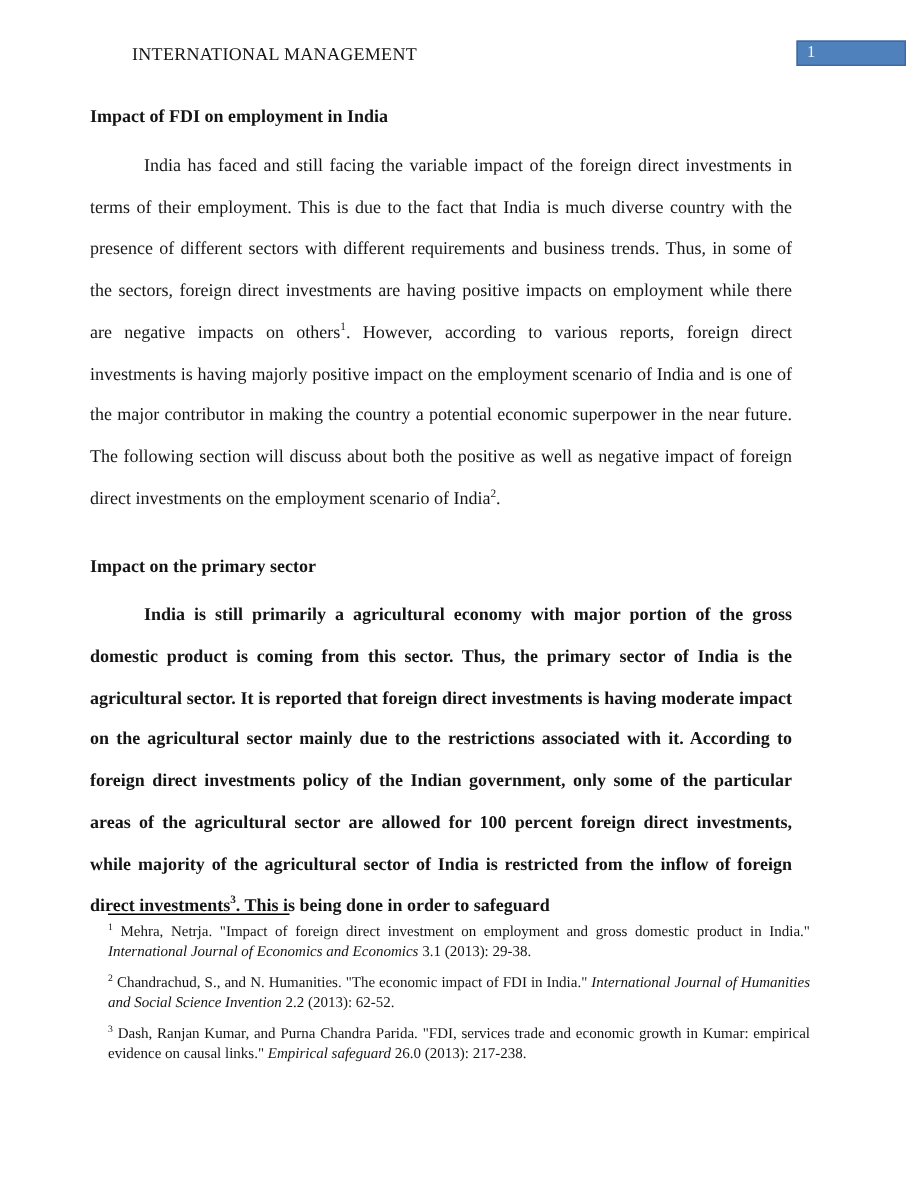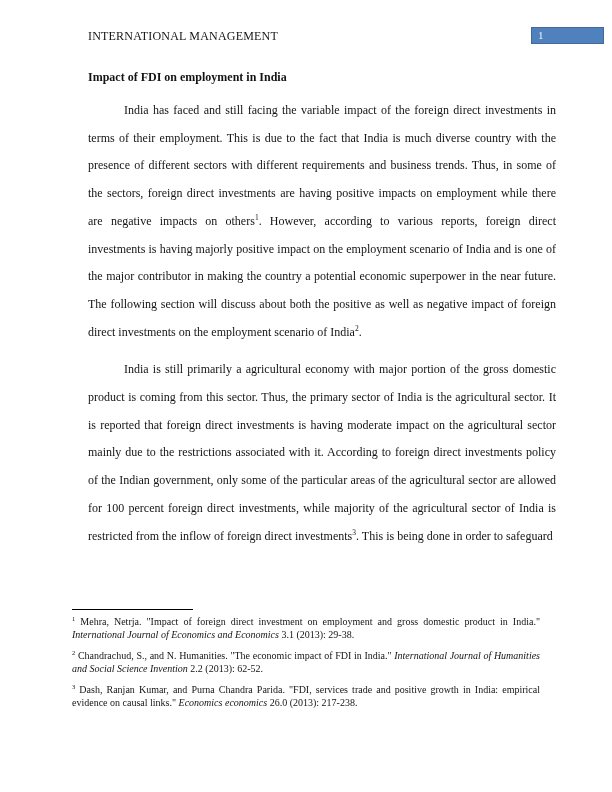--- a/index.html
+++ b/index.html
@@ -34,38 +34,38 @@
     align-items: center;
   }
   .page-number {
     color: #eef3fa;
     font-size: 11px;
     padding-left: 6px;
     line-height: 15px;
   }
   .content {
     position: absolute;
-    left: 88px;
+    left: 60px;
     top: 68px;
     width: 468px;
   }
   .section-heading {
     font-size: 12px;
     font-weight: bold;
     line-height: 18px;
   }
   .para {
     font-size: 12px;
     line-height: 27.7px;
     text-align: justify;
     text-indent: 36px;
   }
   .para-1 { margin-top: 11px; font-family: Liberation Serif, serif; }
   .heading-2 { margin-top: 22px; }
-  .para-2 { margin-top: 10px; }
+  .para-2 { margin-top: 10px; font-weight: bold; }
   .sup {
     font-size: 7.5px;
     vertical-align: super;
     line-height: 0;
   }
   .footnote-area {
     position: absolute;
     left: 72px;
     top: 603px;
     width: 468px;
@@ -95,30 +95,31 @@
   <div class="page-number-box">
     <span class="page-number">1</span>
   </div>
 
   <div class="content">
 
     <div class="section-heading">Impact of FDI on employment in India</div>
 
     <p class="para para-1"><span>India has faced and still facing the variable impact of the foreign direct investments in terms of their employment. This is due to the fact that India is much diverse country with the presence of different sectors with different requirements and business trends. Thus, in some of the sectors, foreign direct investments are having positive impacts on employment while there are negative impacts on others</span><span class="sup">1</span><span>. However, according to various reports, foreign direct investments is having majorly positive impact on the employment scenario of India and is one of the major contributor in making the country a potential economic superpower in the near future. The following section will discuss about both the positive as well as negative impact of foreign direct investments on the employment scenario of India</span><span class="sup">2</span><span>.</span></p>
 
+    <div class="section-heading heading-2">Impact on the primary sector</div>
 
     <p class="para para-2"><span>India is still primarily a agricultural economy with major portion of the gross domestic product is coming from this sector. Thus, the primary sector of India is the agricultural sector. It is reported that foreign direct investments is having moderate impact on the agricultural sector mainly due to the restrictions associated with it. According to foreign direct investments policy of the Indian government, only some of the particular areas of the agricultural sector are allowed for 100 percent foreign direct investments, while majority of the agricultural sector of India is restricted from the inflow of foreign direct investments</span><span class="sup">3</span><span>. This is being done in order to safeguard</span></p>
 
   </div>
 
   <div class="footnote-area">
 
     <div class="footnote-separator"></div>
 
     <p class="footnote"><span class="sup">1</span><span> Mehra, Netrja. "Impact of foreign direct investment on employment and gross domestic product in India." </span><span class="journal-italic">International Journal of Economics and Economics</span><span> 3.1 (2013): 29-38.</span></p>
 
     <p class="footnote"><span class="sup">2</span><span> Chandrachud, S., and N. Humanities. "The economic impact of FDI in India." </span><span class="journal-italic">International Journal of Humanities and Social Science Invention</span><span> 2.2 (2013): 62-52.</span></p>
 
-    <p class="footnote"><span class="sup">3</span><span> Dash, Ranjan Kumar, and Purna Chandra Parida. "FDI, services trade and positive growth in India: empirical evidence on causal links." </span><span class="journal-italic">Economics economics</span><span> 26.0 (2013): 217-238.</span></p>
+    <p class="footnote"><span class="sup">3</span><span> Dash, Ranjan Kumar, and Purna Chandra Parida. "FDI, services trade and economic growth in Kumar: empirical evidence on causal links." </span><span class="journal-italic">Empirical safeguard</span><span> 26.0 (2013): 217-238.</span></p>
 
   </div>
 
 </div>
 
 </body></html>

